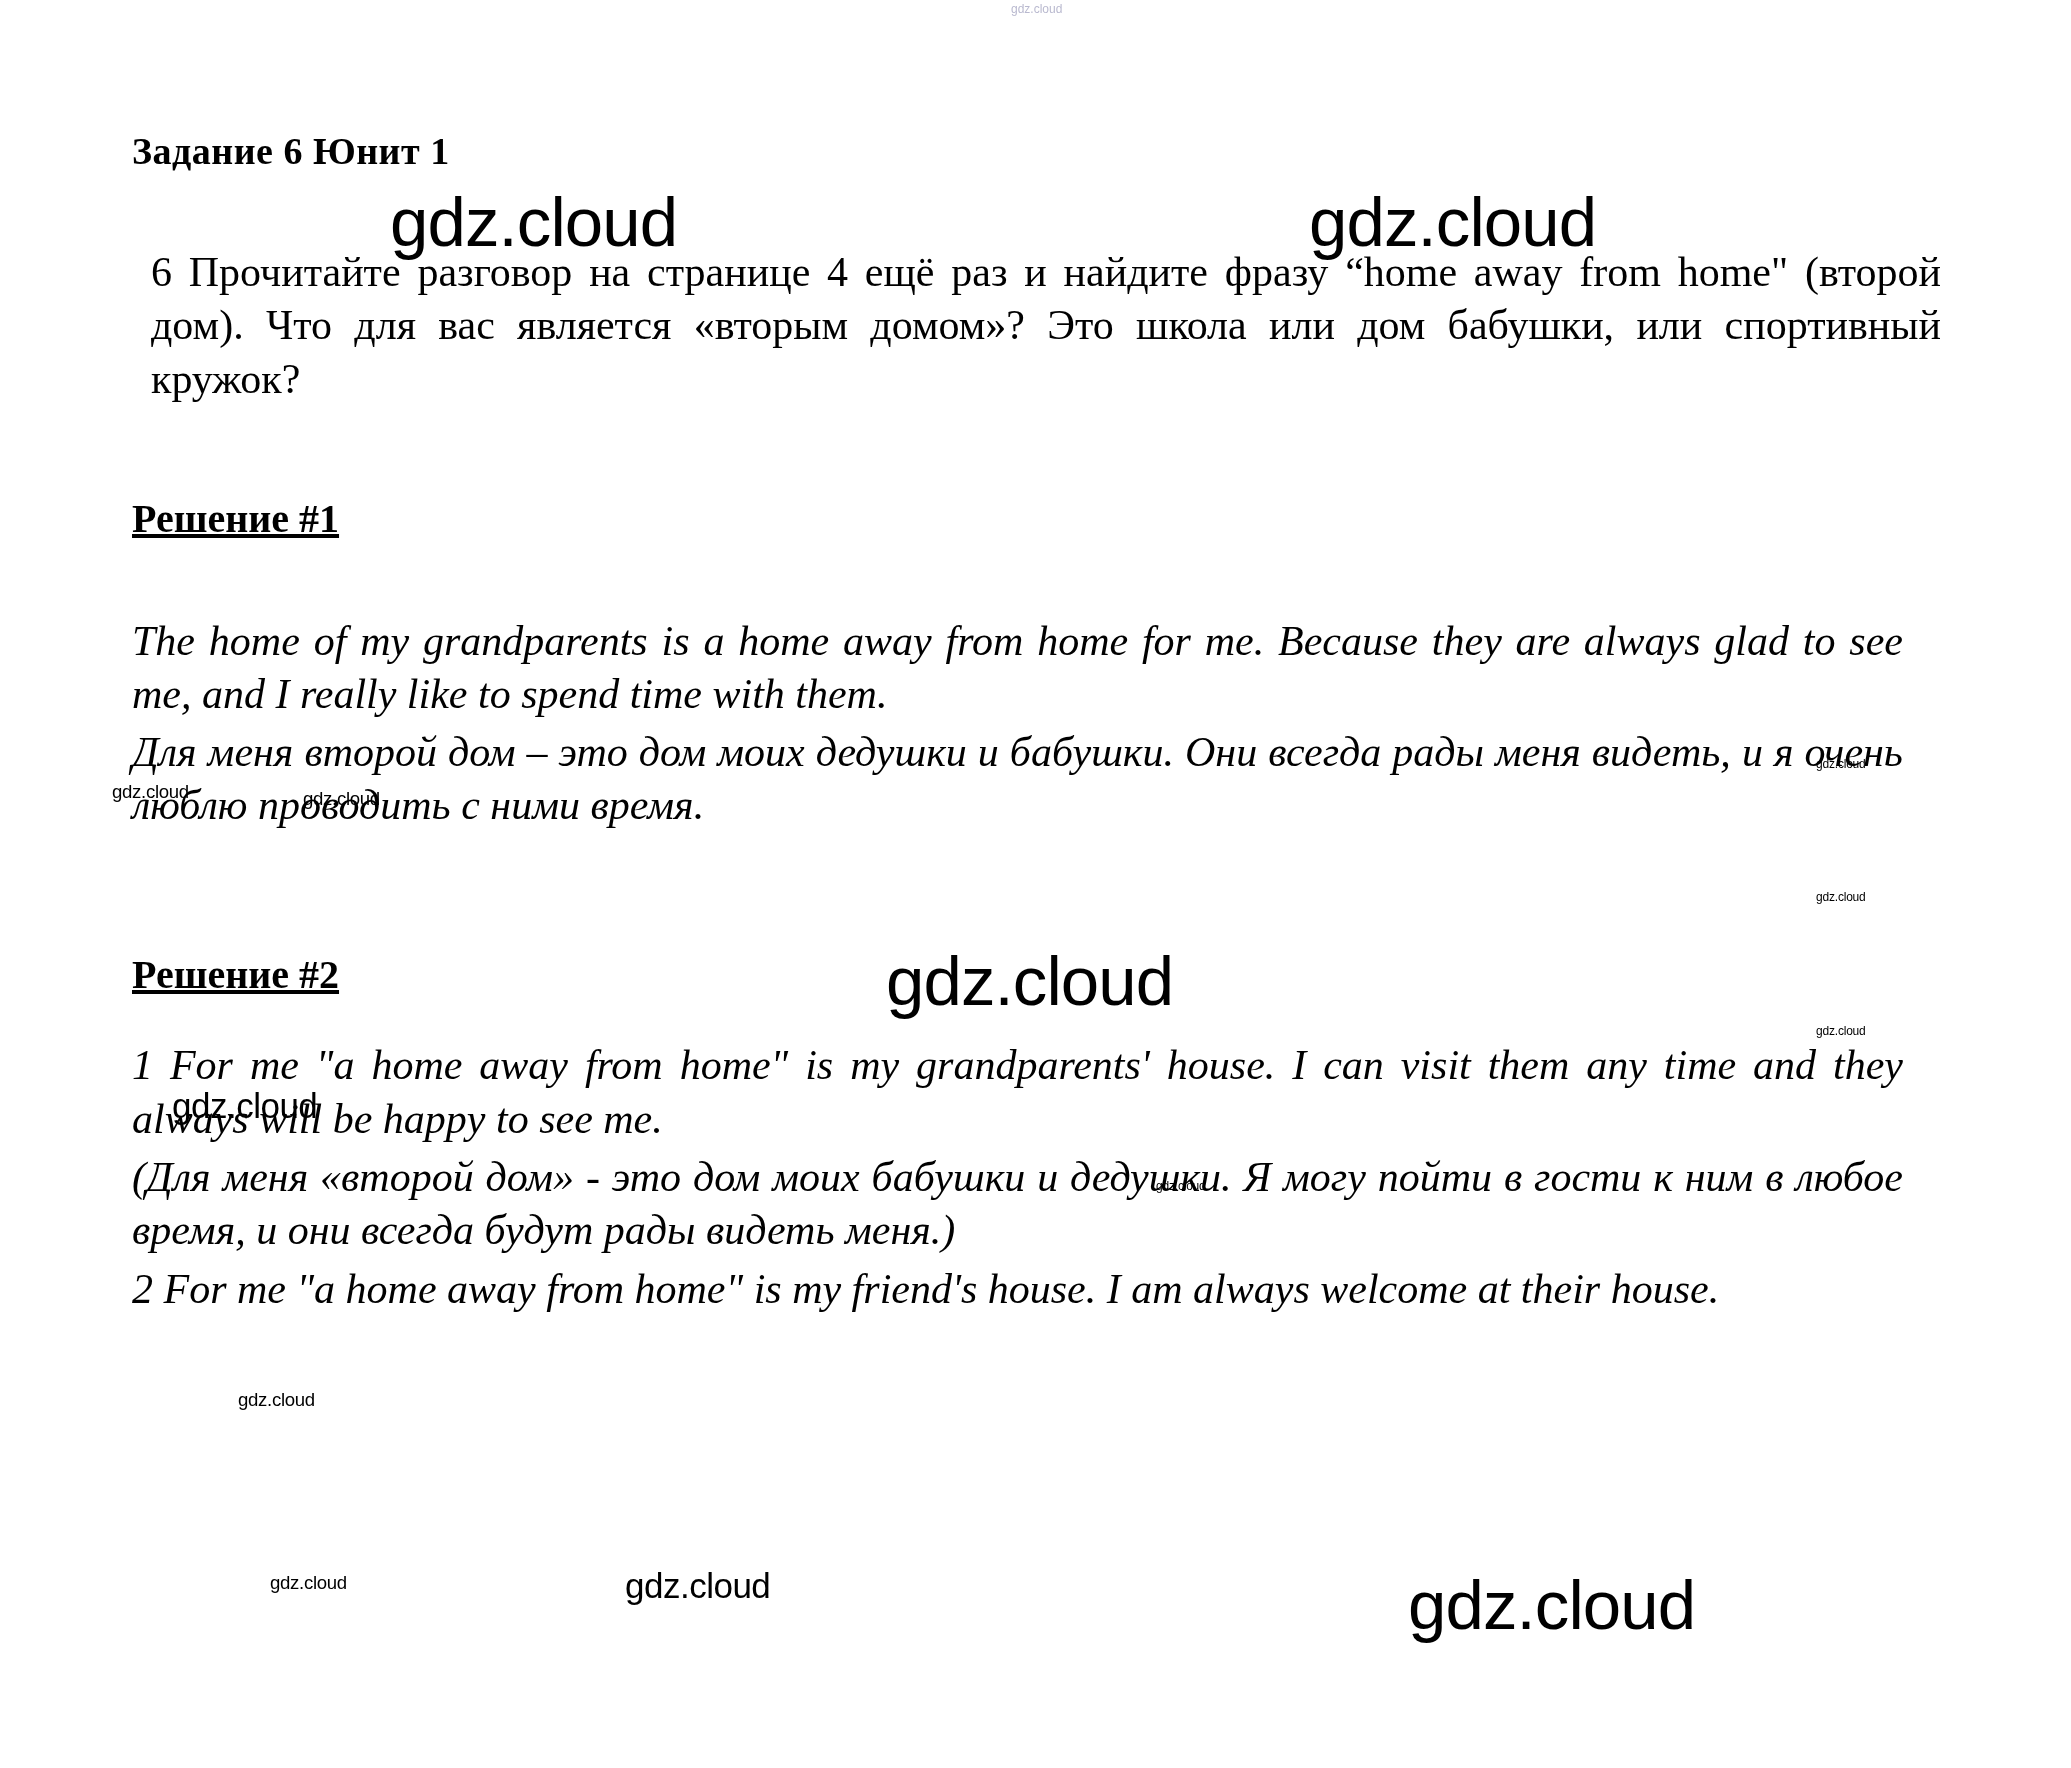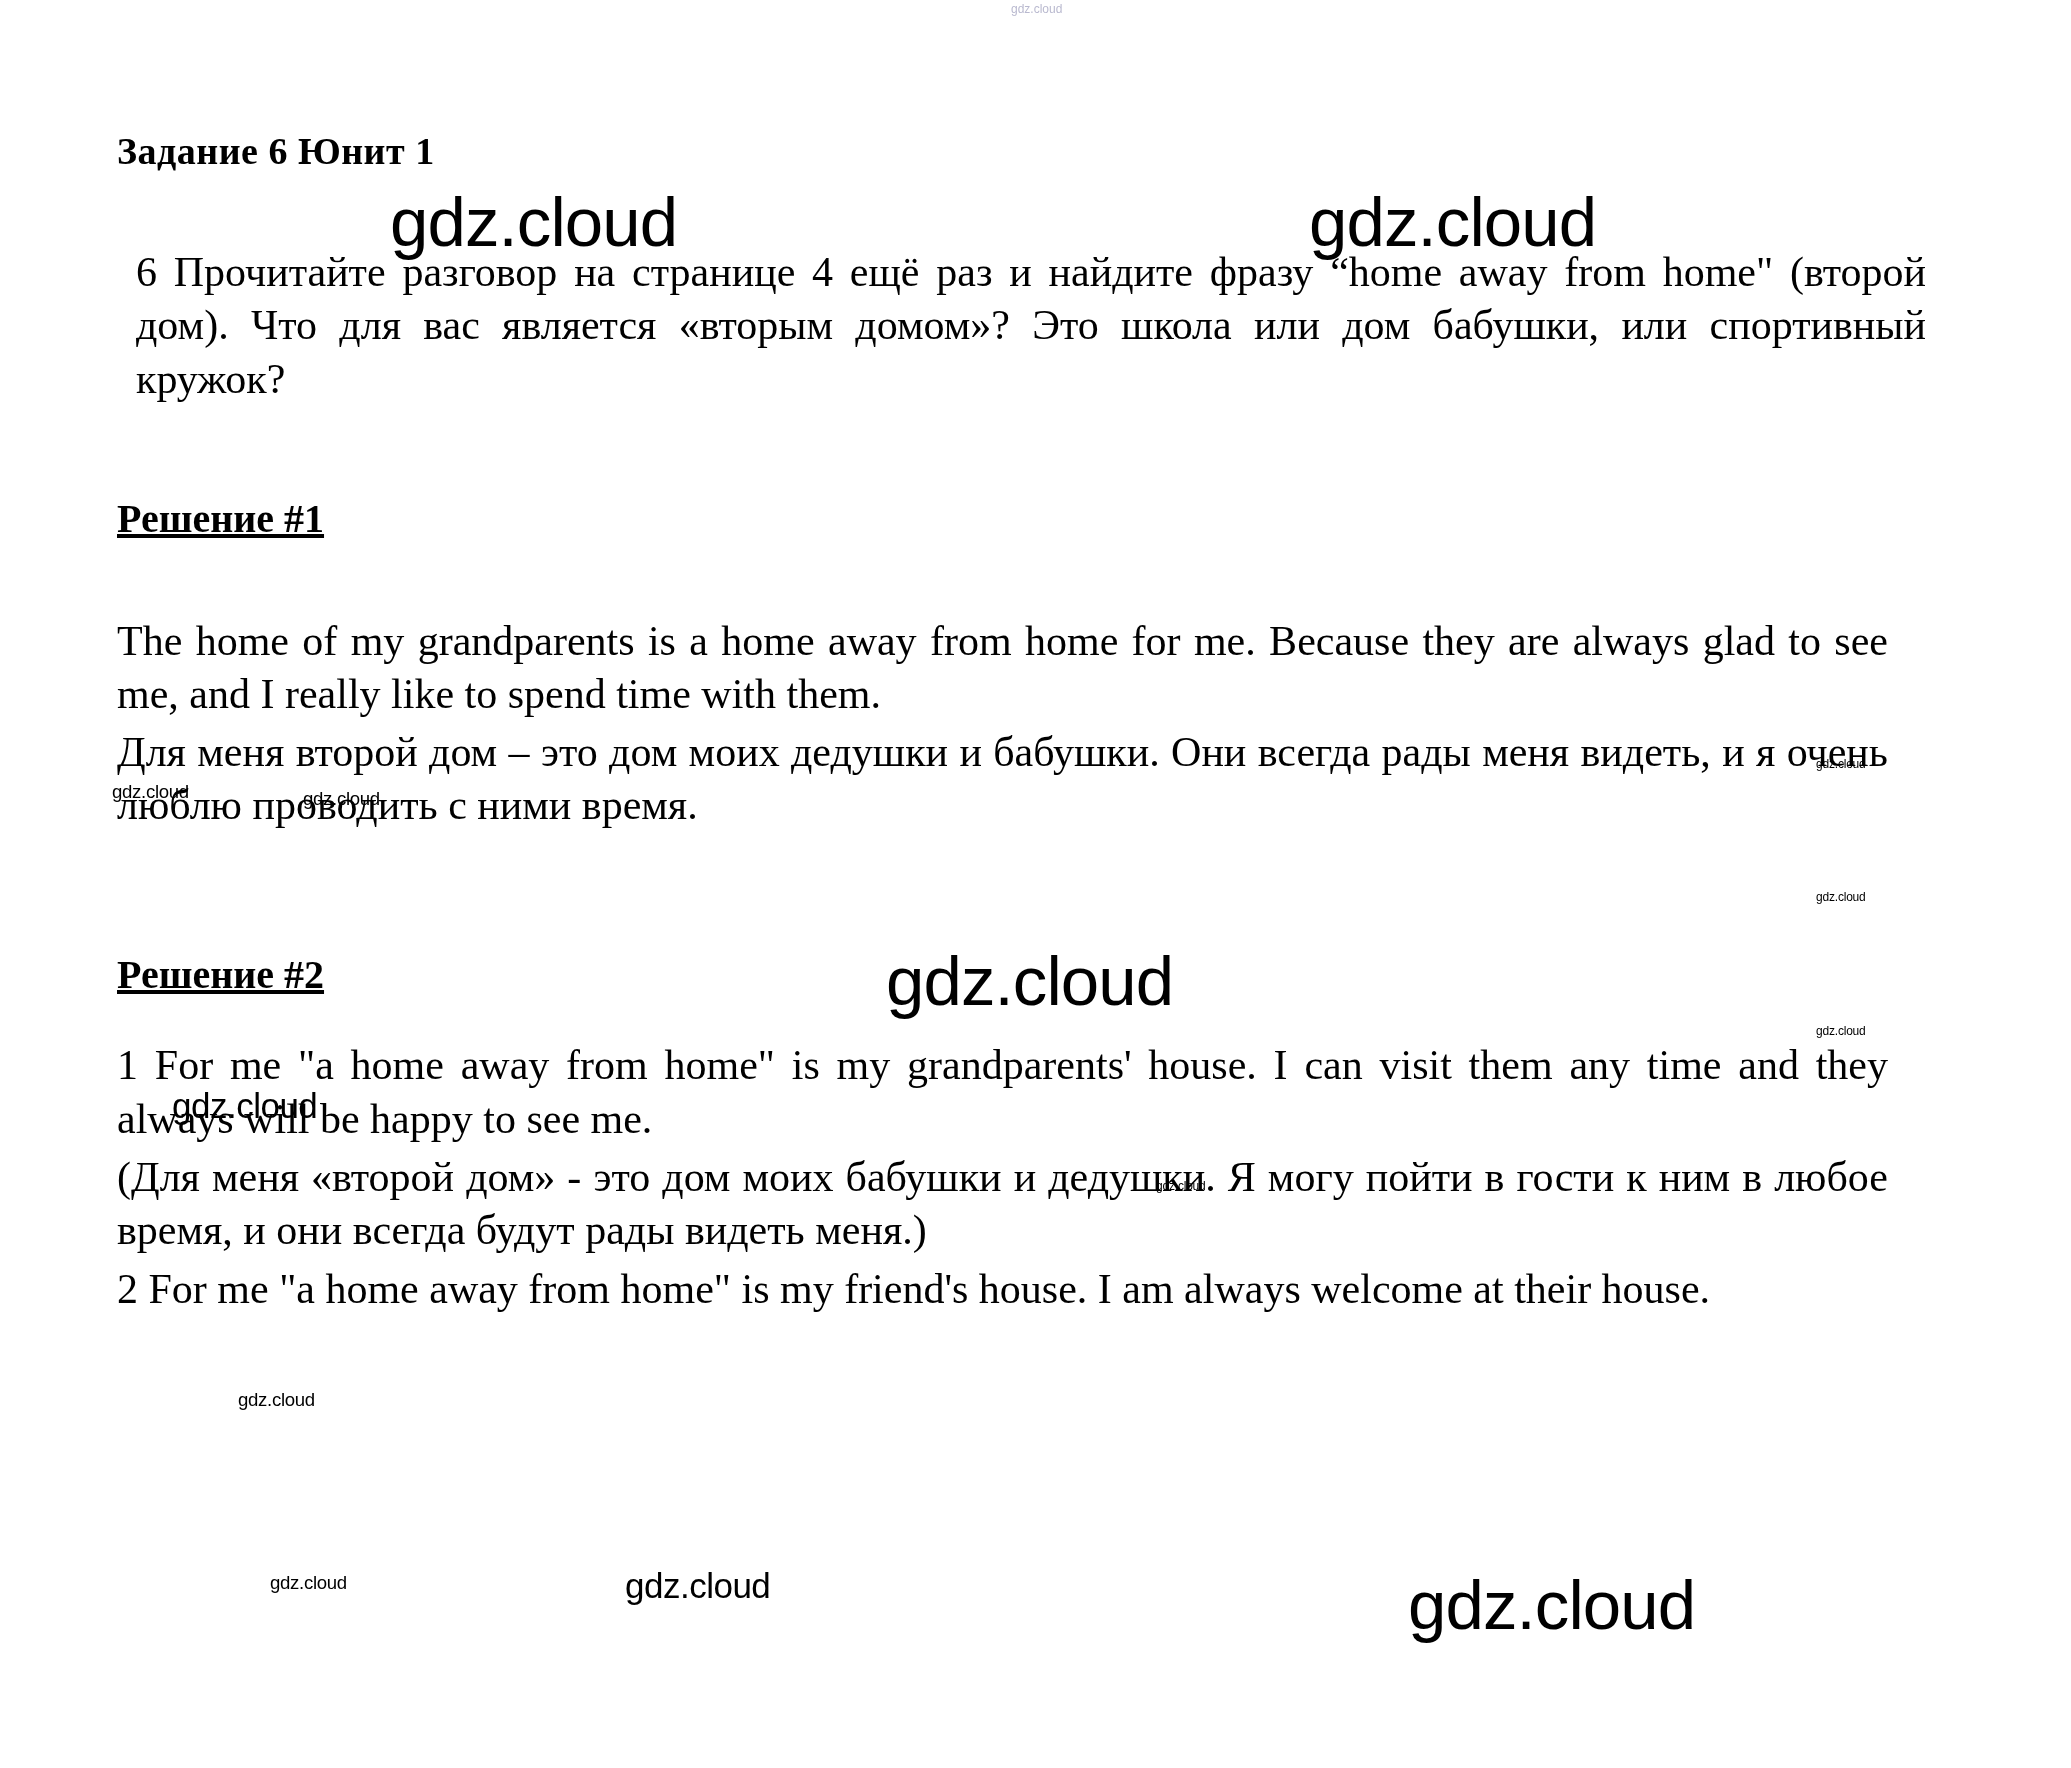--- a/index.html
+++ b/index.html
@@ -17,21 +17,21 @@
   }
 
   .page {
     position: relative;
     width: 2071px;
     height: 1768px;
   }
 
   .content {
     position: absolute;
-    left: 117px;
+    left: 132px;
     top: 0;
     width: 1855px;
   }
 
   .task-title {
     font-family: "Liberation Serif", serif;
     font-weight: bold;
     font-size: 38px;
     letter-spacing: 0.5px;
     margin-top: 129px;
@@ -51,20 +51,21 @@
     font-weight: bold;
     font-size: 40px;
     margin-top: 89px;
     text-decoration: underline;
   }
 
   .solution-block {
     font-size: 42px;
     line-height: 1.27;
     width: 1790px;
+    font-style: italic;
   }
 
   .sol1-en {
     margin-top: 73px;
     text-align: justify;
     width: 1771px;
   }
 
   .sol1-ru {
     margin-top: 4px;

